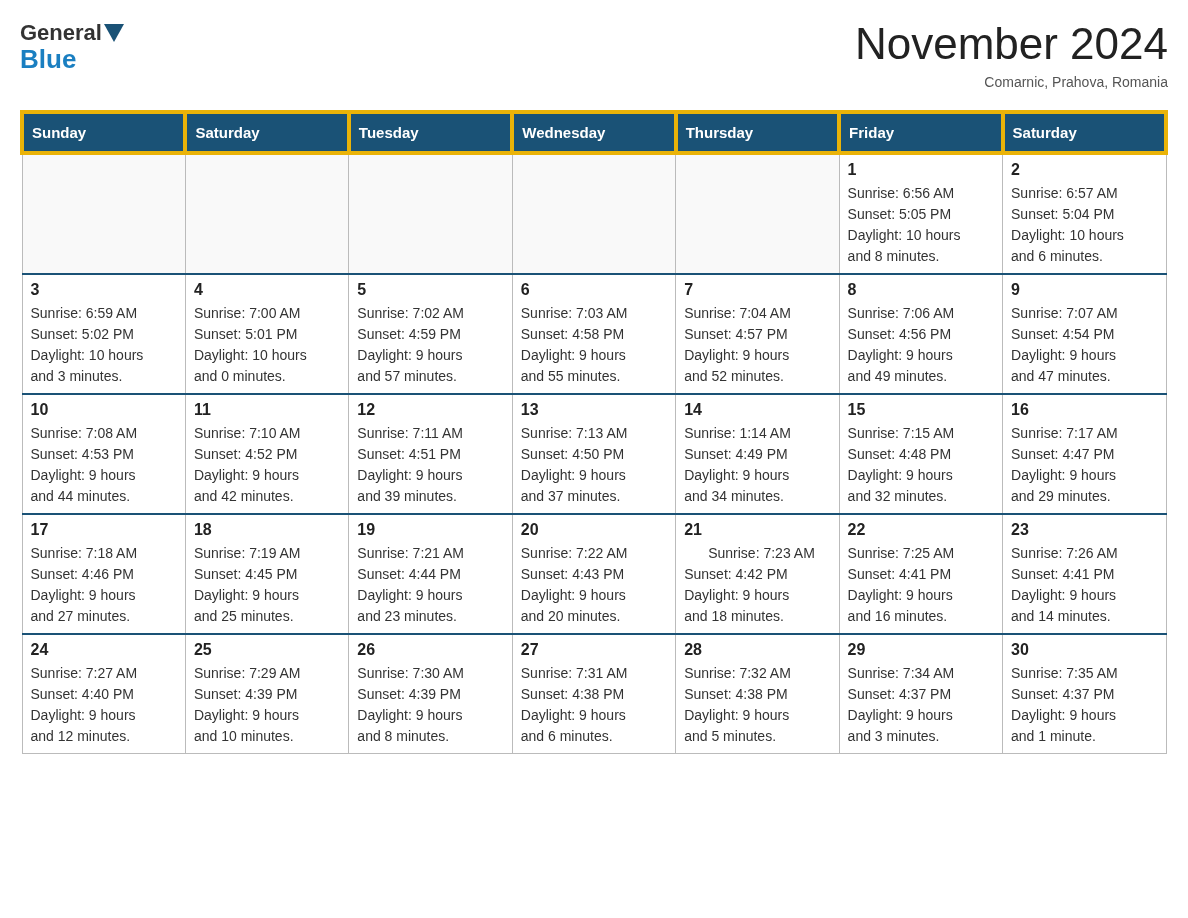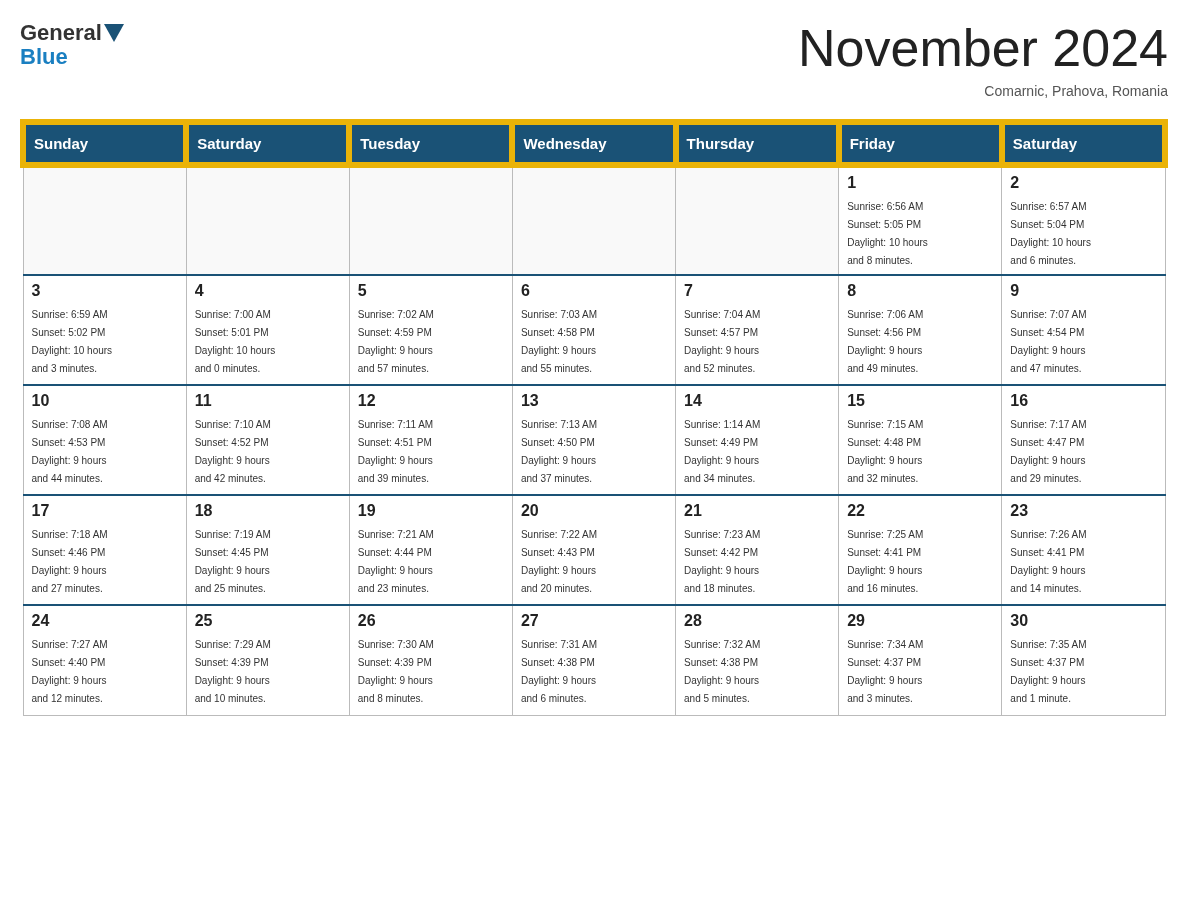--- a/index.html
+++ b/index.html
@@ -33,68 +33,68 @@
       width: 0;
       height: 0;
       border-left: 10px solid transparent;
       border-right: 10px solid transparent;
       border-top: 18px solid #1a5276;
       margin: 0 2px;
       display: inline-block;
     }
     .logo-blue {
       color: #1a7fc1;
-      font-size: 22px;
+      font-size: 26px;
       font-weight: bold;
       margin-top: -2px;
     }
     .title-section {
       text-align: right;
     }
     .page-title {
-      font-size: 52px;
+      font-size: 44px;
       font-weight: normal;
       color: #222;
       line-height: 1.1;
     }
     .subtitle {
       font-size: 14px;
       color: #555;
       margin-top: 6px;
     }
     .calendar {
       width: 100%;
       border-collapse: collapse;
       border: 1px solid #ccc;
     }
     .calendar th {
       background-color: #1a5276;
       color: white;
       padding: 10px 8px;
       text-align: left;
       font-size: 15px;
-      border: 6px solid #eab308;
+      border: 4px solid #eab308;
     }
     .calendar td {
       border: 1px solid #bbb;
       vertical-align: top;
       padding: 6px 8px;
       width: 14.28%;
       min-height: 110px;
       height: 110px;
     }
     .day-number {
       font-size: 16px;
       font-weight: bold;
       color: #222;
       display: block;
       margin-bottom: 4px;
     }
     .day-info {
-      font-size: 10px;
+      font-size: 14px;
       color: #333;
       line-height: 1.5;
     }
     .empty-cell {
       background: #f9f9f9;
     }
     .row-divider td {
       border-top: 2px solid #1a5276;
     }
   </style>
@@ -213,21 +213,21 @@
 Daylight: 9 hours
 and 25 minutes.</span></td>
         <td><span class="day-number">19</span><span class="day-info" style="white-space: pre-line;">Sunrise: 7:21 AM
 Sunset: 4:44 PM
 Daylight: 9 hours
 and 23 minutes.</span></td>
         <td><span class="day-number">20</span><span class="day-info" style="white-space: pre-line;">Sunrise: 7:22 AM
 Sunset: 4:43 PM
 Daylight: 9 hours
 and 20 minutes.</span></td>
-        <td><span class="day-number">21</span><span class="day-info" style="white-space: pre-line;">Sunrise: 7:23 AM
+        <td><span class="day-number">21</span><span class="day-info" style="white-space: pre-line; margin-left: 24px;">Sunrise: 7:23 AM
 Sunset: 4:42 PM
 Daylight: 9 hours
 and 18 minutes.</span></td>
         <td><span class="day-number">22</span><span class="day-info" style="white-space: pre-line;">Sunrise: 7:25 AM
 Sunset: 4:41 PM
 Daylight: 9 hours
 and 16 minutes.</span></td>
         <td><span class="day-number">23</span><span class="day-info" style="white-space: pre-line;">Sunrise: 7:26 AM
 Sunset: 4:41 PM
 Daylight: 9 hours

